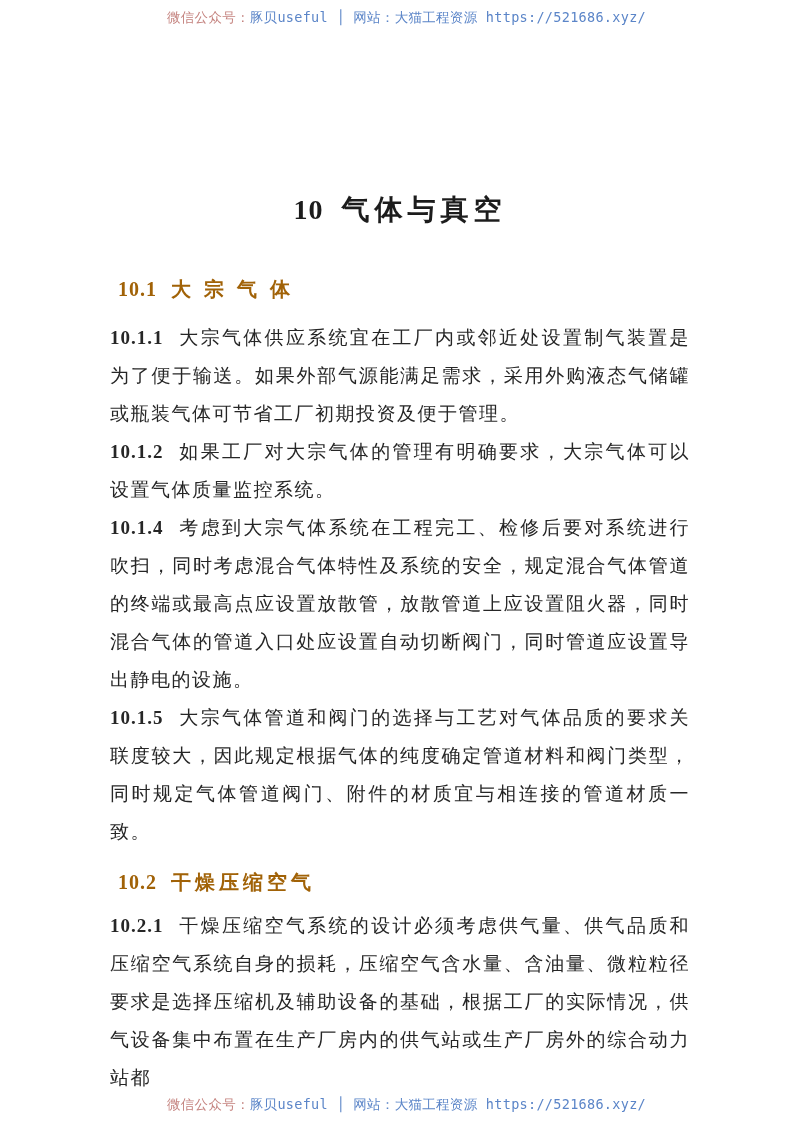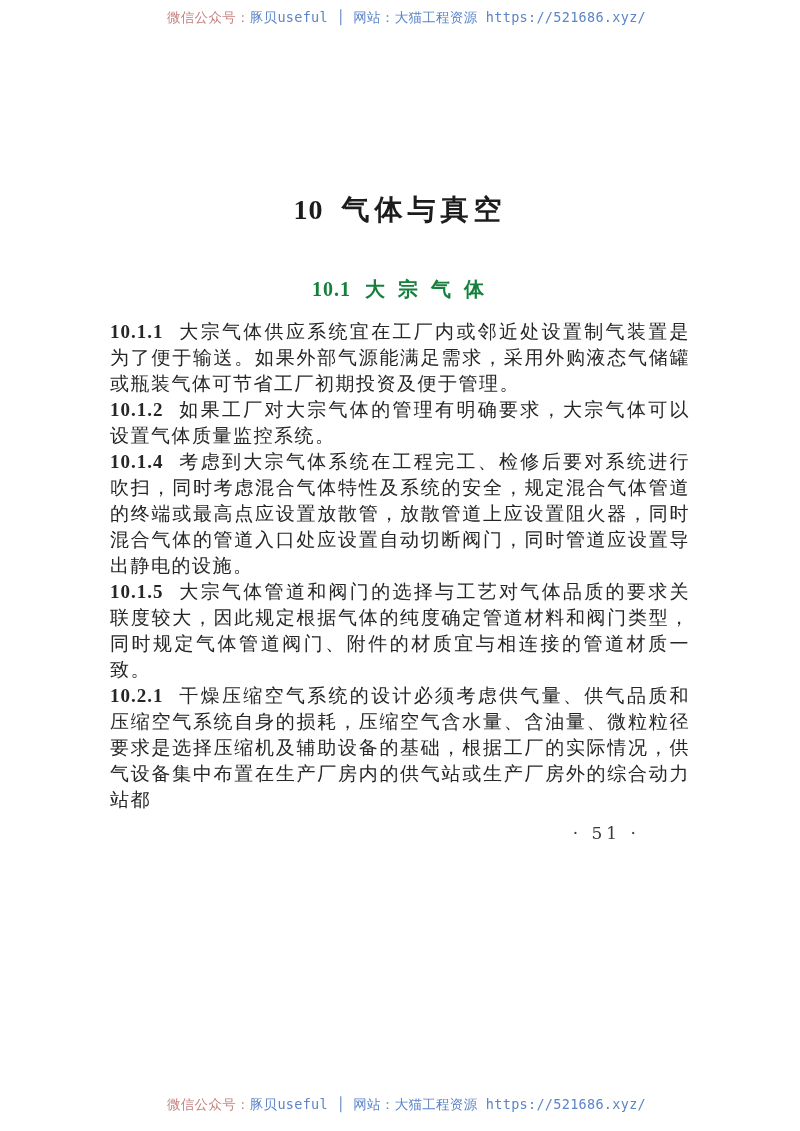--- a/index.html
+++ b/index.html
@@ -43,35 +43,35 @@
     margin: 181px 0 0 0;
     text-align: center;
     font-size: 28px;
     line-height: 34px;
     font-weight: bold;
     color: #1c1c1c;
     letter-spacing: 5px;
   }
   .chapter-title .num { margin-right: 18px; letter-spacing: 1px; }
   .section-heading {
-    text-align: center;
+    text-align: left;
     font-size: 20px;
     line-height: 26px;
     font-weight: bold;
-    color: #15803d;
+    color: #a16207;
     letter-spacing: 4px;
-    margin: 16px;
+    margin: 8px;
   }
   .sh-1 { margin-top: 49px; margin-bottom: 17px; }
   .sh-2 { margin-top: 18px; margin-bottom: 12px; }
   .section-heading .num { margin-right: 14px; letter-spacing: 1px; }
   p.para {
     margin: 0;
     font-size: 19px;
-    line-height: 26px;
+    line-height: 38px;
     letter-spacing: 1.5px;
     text-align: justify;
     text-justify: inter-character;
     color: #262626;
   }
   .para-num {
     font-weight: bold;
     letter-spacing: 1px;
     margin-right: 15px;
     white-space: nowrap;
@@ -107,24 +107,26 @@
 
     <p class="para"><span class="para-num">10.1.1</span><span>大宗气体供应系统宜在工厂内或邻近处设置制气装置是为了便于输送。如果外部气源能满足需求，采用外购液态气储罐或瓶装气体可节省工厂初期投资及便于管理。</span></p>
 
     <p class="para"><span class="para-num">10.1.2</span><span>如果工厂对大宗气体的管理有明确要求，大宗气体可以设置气体质量监控系统。</span></p>
 
 
     <p class="para"><span class="para-num">10.1.4</span><span>考虑到大宗气体系统在工程完工、检修后要对系统进行吹扫，同时考虑混合气体特性及系统的安全，规定混合气体管道的终端或最高点应设置放散管，放散管道上应设置阻火器，同时混合气体的管道入口处应设置自动切断阀门，同时管道应设置导出静电的设施。</span></p>
 
     <p class="para"><span class="para-num">10.1.5</span><span>大宗气体管道和阀门的选择与工艺对气体品质的要求关联度较大，因此规定根据气体的纯度确定管道材料和阀门类型，同时规定气体管道阀门、附件的材质宜与相连接的管道材质一致。</span></p>
 
+    <h2 class="section-heading sh-2">
+      <span class="num">10.2</span><span>干燥压缩空气</span>
+    </h2>
 
     <p class="para"><span class="para-num">10.2.1</span><span>干燥压缩空气系统的设计必须考虑供气量、供气品质和压缩空气系统自身的损耗，压缩空气含水量、含油量、微粒粒径要求是选择压缩机及辅助设备的基础，根据工厂的实际情况，供气设备集中布置在生产厂房内的供气站或生产厂房外的综合动力站都</span></p>
 
-    <div class="page-number">· 51 ·</div>
 
   </div>
 
   <div class="watermark wm-bottom">
     <span class="wm-red">微信公众号：</span><span class="wm-blue">豚贝useful │ 网站：大猫工程资源 https://521686.xyz/</span>
   </div>
 
 </div>
 
 </body></html>

